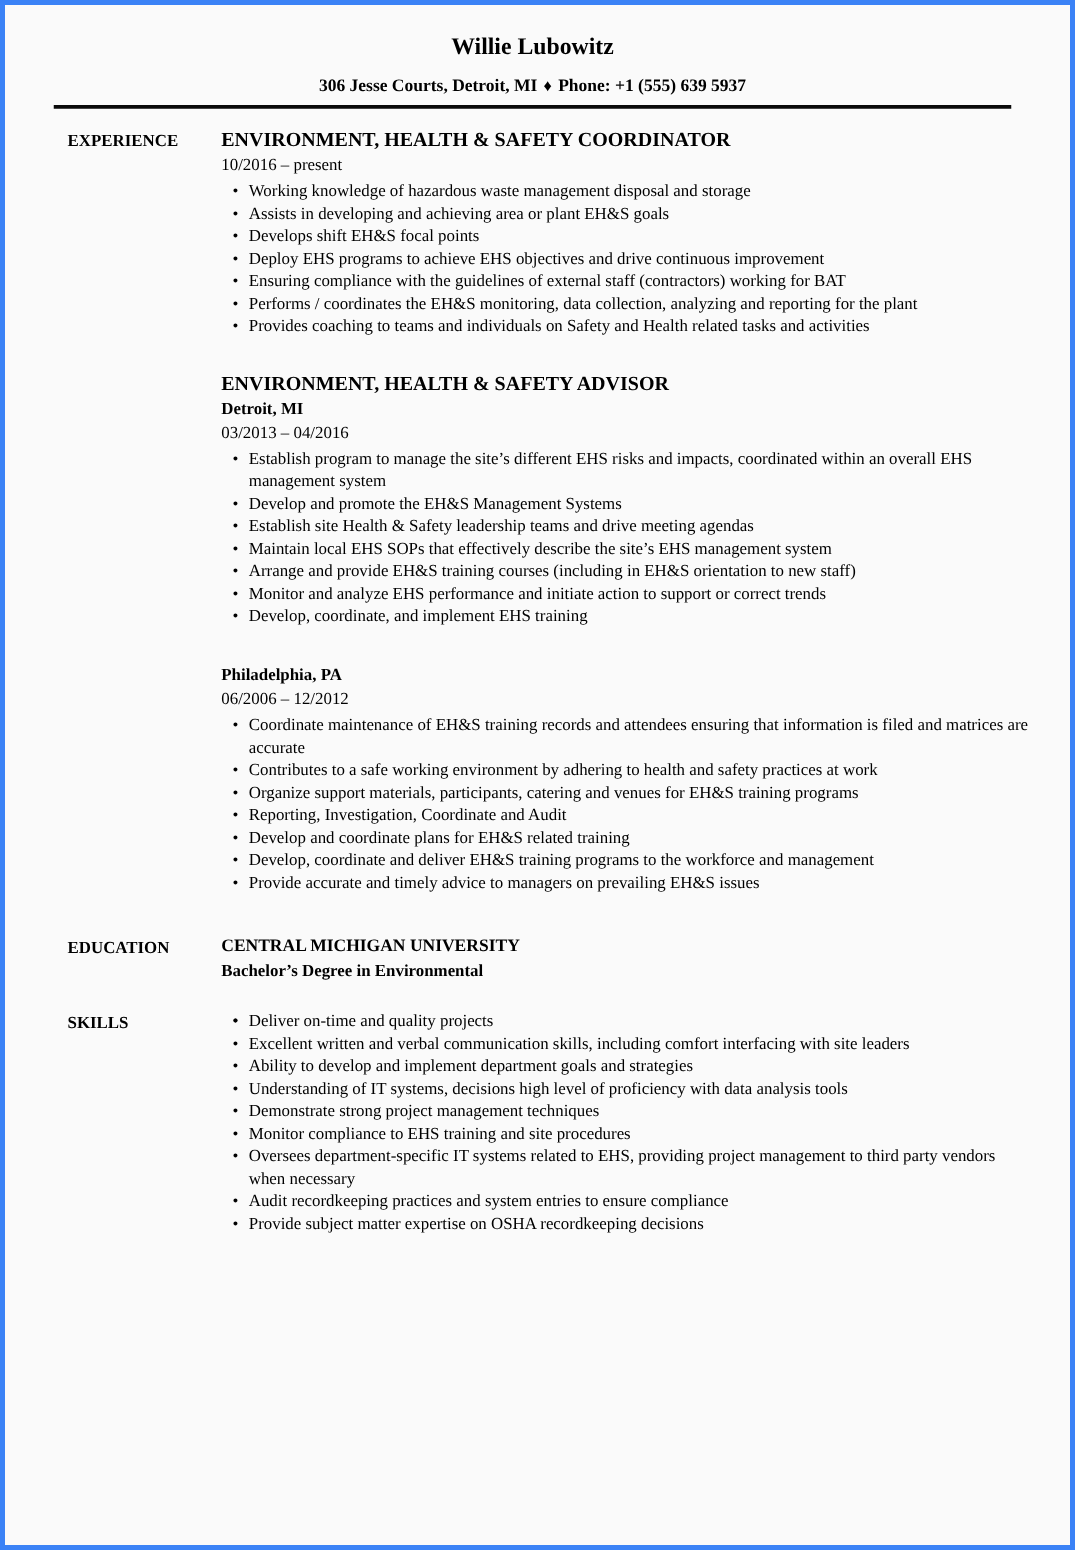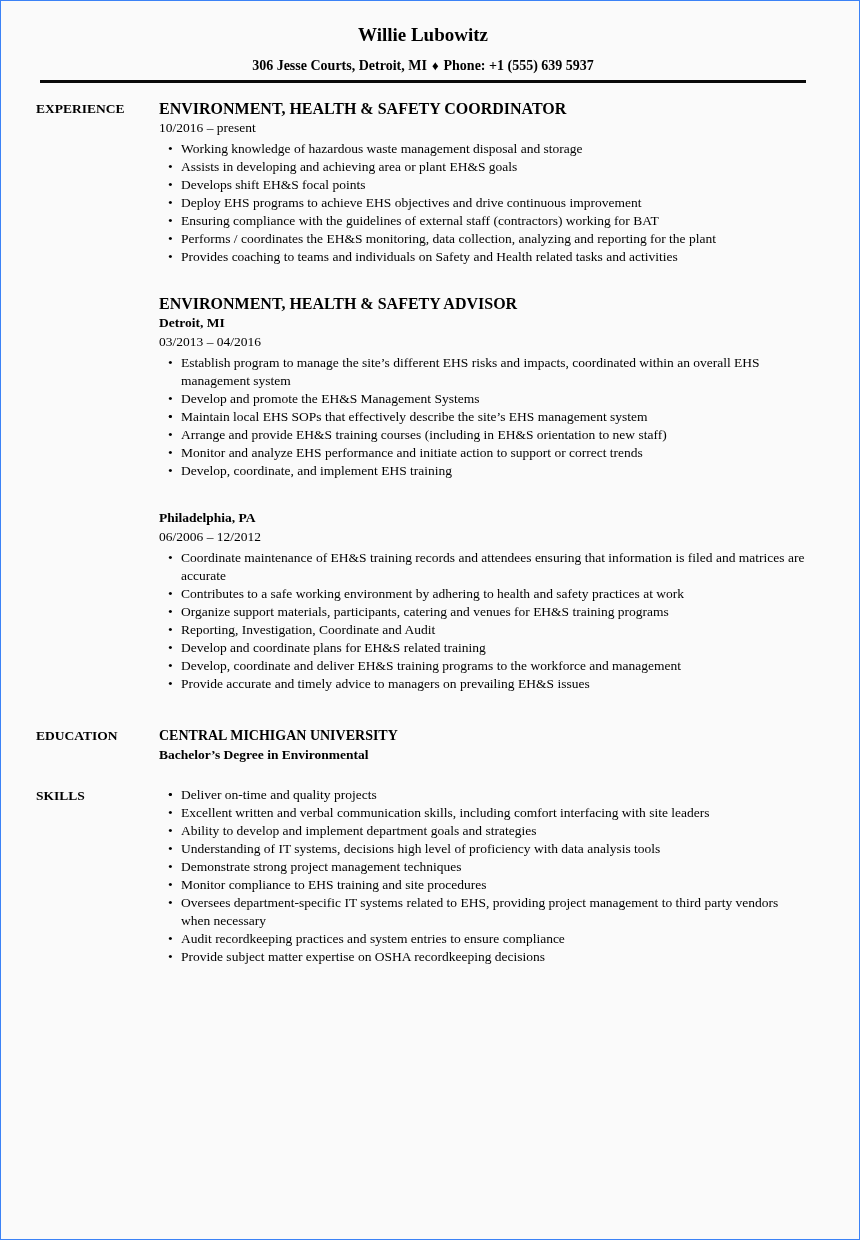--- a/index.html
+++ b/index.html
@@ -3,21 +3,21 @@
 <meta charset="utf-8">
 <style>
   html, body { margin: 0; padding: 0; }
   body { background: #f2f2f2; }
   .page {
     position: relative;
     width: 860px;
     height: 1240px;
     margin: 0 auto;
     background: #fafafa;
-    border: 1px solid #3b82f6;
+    border: 4px solid #3b82f6;
     box-sizing: border-box;
     color: #000;
     font-family: "Liberation Serif", "DejaVu Serif", serif;
     overflow: hidden;
   }
   
   .header {
     margin: 22px 0 0 39px;
     width: 766px;
     text-align: center;
@@ -37,23 +37,22 @@
   .contact .diamond { margin: 0 5px; font-size: 13px; }
   .rule {
     margin-top: 6px;
     height: 2.5px;
     background: #0a0a0a;
   }
   
   .main { margin-top: 16px; }
   .row {
     display: flex;
-    padding-left: 15px;
+    padding-left: 50px;
     box-sizing: border-box;
-    margin-left: 20px;
   }
   .label {
     width: 123px;
     flex-shrink: 0;
     font-size: 13.5px;
     font-weight: bold;
     line-height: 19px;
   }
   .content {
     width: 650px;
@@ -115,21 +114,21 @@
           </ul>
         </article>
 
         <article class="job">
           <div class="job-title">ENVIRONMENT, HEALTH &amp; SAFETY ADVISOR</div>
           <div class="job-location">Detroit, MI</div>
           <div class="job-dates">03/2013 – 04/2016</div>
           <ul class="bullets">
             <li><span class="dot">•</span><span>Establish program to manage the site’s different EHS risks and impacts, coordinated within an overall EHS management system</span></li>
             <li><span class="dot">•</span><span>Develop and promote the EH&amp;S Management Systems</span></li>
-            <li><span class="dot">•</span></li>
+            <li><span class="dot">•</span><span>Establish site Health &amp; Safety leadership teams and drive meeting agendas</span></li>
             <li><span class="dot">•</span><span>Maintain local EHS SOPs that effectively describe the site’s EHS management system</span></li>
             <li><span class="dot">•</span><span>Arrange and provide EH&amp;S training courses (including in EH&amp;S orientation to new staff)</span></li>
             <li><span class="dot">•</span><span>Monitor and analyze EHS performance and initiate action to support or correct trends</span></li>
             <li><span class="dot">•</span><span>Develop, coordinate, and implement EHS training</span></li>
           </ul>
         </article>
 
         <article class="job">
           <div class="job-location">Philadelphia, PA</div>
           <div class="job-dates">06/2006 – 12/2012</div>

